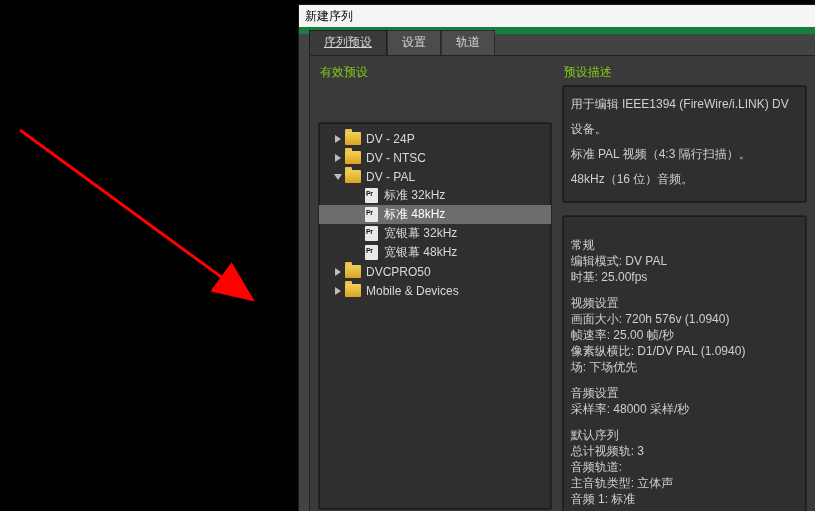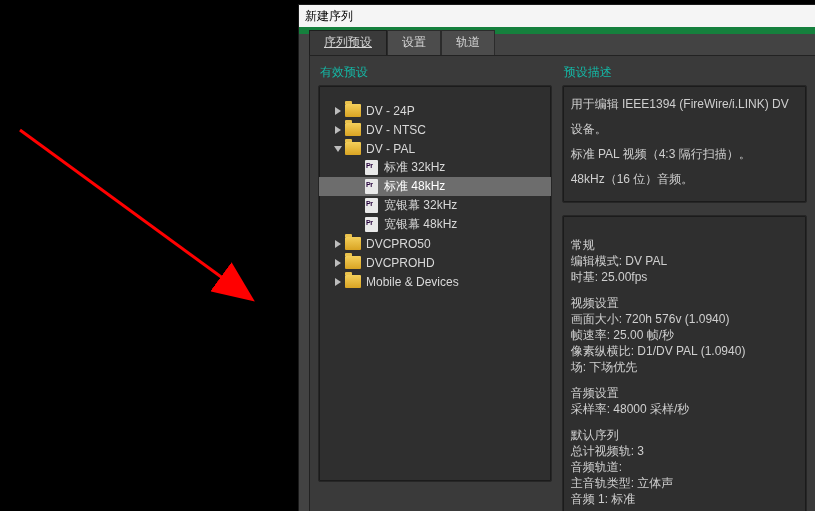--- a/index.html
+++ b/index.html
@@ -27,26 +27,26 @@
   }
   .tab.active{background:#3a3a3a;border-color:#1e1e1e;text-decoration:underline;}
   .tabpanel{
     border:1px solid #222;background:#3a3a3a;
     position:absolute;left:4px;right:0;top:22px;bottom:0;
     padding:8px;
   }
   
   .cols{display:flex;gap:10px;height:100%;}
   .col{flex:1;min-width:0;display:flex;flex-direction:column;}
-  .col-label{font-size:12px;color:#14b8a6;margin:0 0 4px 2px;}
+  .col-label{font-size:12px;color:#84cc16;margin:0 0 4px 2px;}
   .panel-box{
     flex:0 0 auto;border:1px solid #262626;background:#2f2f2f;border-radius:2px;
     box-shadow:inset 0 0 0 1px #1b1b1b;overflow:hidden;
   }
-  .tree-box{height:380px;padding-top:15px;}
+  .tree-box{height:380px;padding-top:6px;margin-top:37px;}
   .desc-box{height:104px;padding:6px 8px;color:#cfcfcf;font-size:12px;line-height:25px;}
   .spec-box{height:262px;padding:21px 8px;color:#cfcfcf;font-size:12px;line-height:16px;margin-top:12px;}
   
   .tree{list-style:none;margin:0;padding:0;}
   .tree li{list-style:none;}
   .row{
     display:flex;align-items:center;height:19px;padding-left:6px;
     cursor:pointer;white-space:nowrap;
   }
   .row.selected{background:#6d6d6d;color:#fff;}
@@ -186,31 +186,20 @@
               </div>
                 </li>
               <li>
                   <div class="row d1">
                 <span class="caret">
                       <svg width="10" height="10">
                         <path d="M2 1 L8 5 L2 9 Z" fill="#bdbdbd"></path>
                       </svg>
                     </span>
                 <span class="folder-icon"></span>
-                <span class="label">DVCPROHD</span>
-              </div>
-                </li>
-              <li>
-                  <div class="row d1">
-                <span class="caret">
-                      <svg width="10" height="10">
-                        <path d="M2 1 L8 5 L2 9 Z" fill="#bdbdbd"></path>
-                      </svg>
-                    </span>
-                <span class="folder-icon"></span>
                 <span class="label">Mobile &amp; Devices</span>
               </div>
                 </li>
             </ul>
           </div>
         </div>
 
         <div class="col" style="flex:1.05">
           <div class="col-label">预设描述</div>
           <div class="panel-box desc-box">

